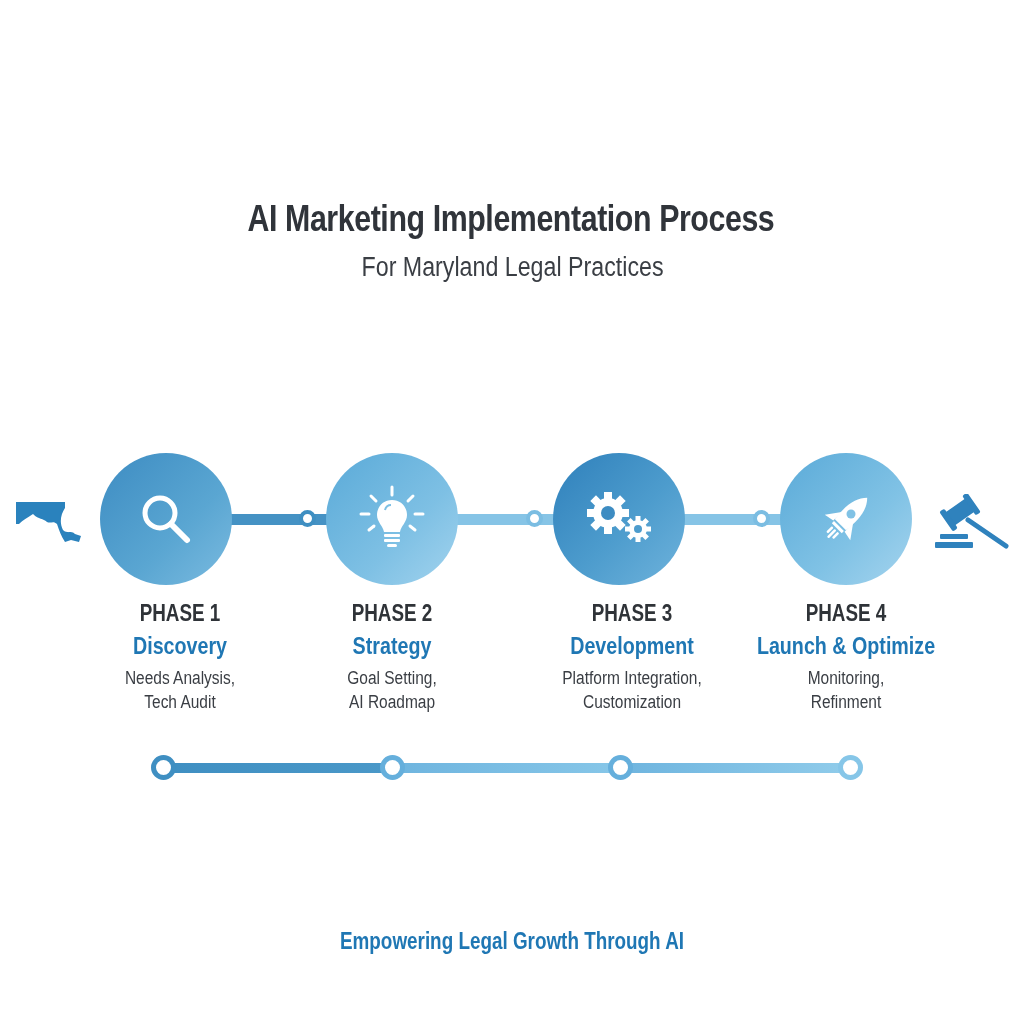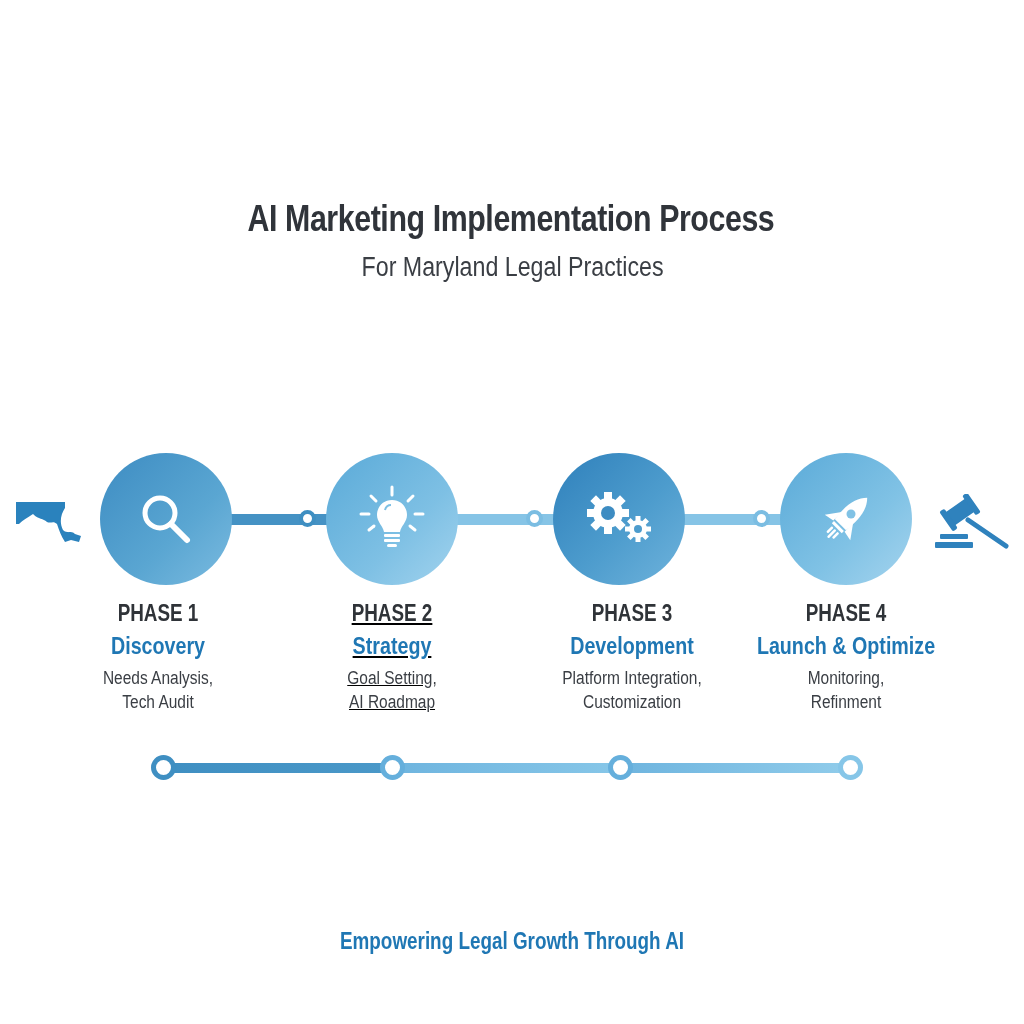--- a/index.html
+++ b/index.html
@@ -147,27 +147,27 @@
       <rect x="12" y="10" width="28" height="16" rx="2"></rect>
       <rect x="9" y="6" width="6" height="24" rx="2"></rect>
       <rect x="37" y="6" width="6" height="24" rx="2"></rect>
     </g>
     <line x1="34" y1="26" x2="72" y2="52" stroke="#2f82bd" stroke-width="5" stroke-linecap="round"></line>
     <rect x="6" y="40" width="28" height="5" rx="1"></rect>
     <rect x="1" y="48" width="38" height="6" rx="1"></rect>
   </g>
 </svg>
 
-<div class="phase" style="left:48px;">
+<div class="phase" style="left:70px;">
   <span class="num">PHASE 1</span>
   <span class="name">Discovery</span>
   <span class="desc">Needs Analysis,</span>
   <span class="desc">Tech Audit</span>
 </div>
-<div class="phase" style="left:282px;text-decoration:underline;">
+<div class="phase" style="left:282px;">
   <span class="num">PHASE 2</span>
   <span class="name">Strategy</span>
   <span class="desc">Goal Setting,</span>
   <span class="desc">AI Roadmap</span>
 </div>
 <div class="phase" style="left:522px;">
   <span class="num">PHASE 3</span>
   <span class="name">Development</span>
   <span class="desc">Platform Integration,</span>
   <span class="desc">Customization</span>

